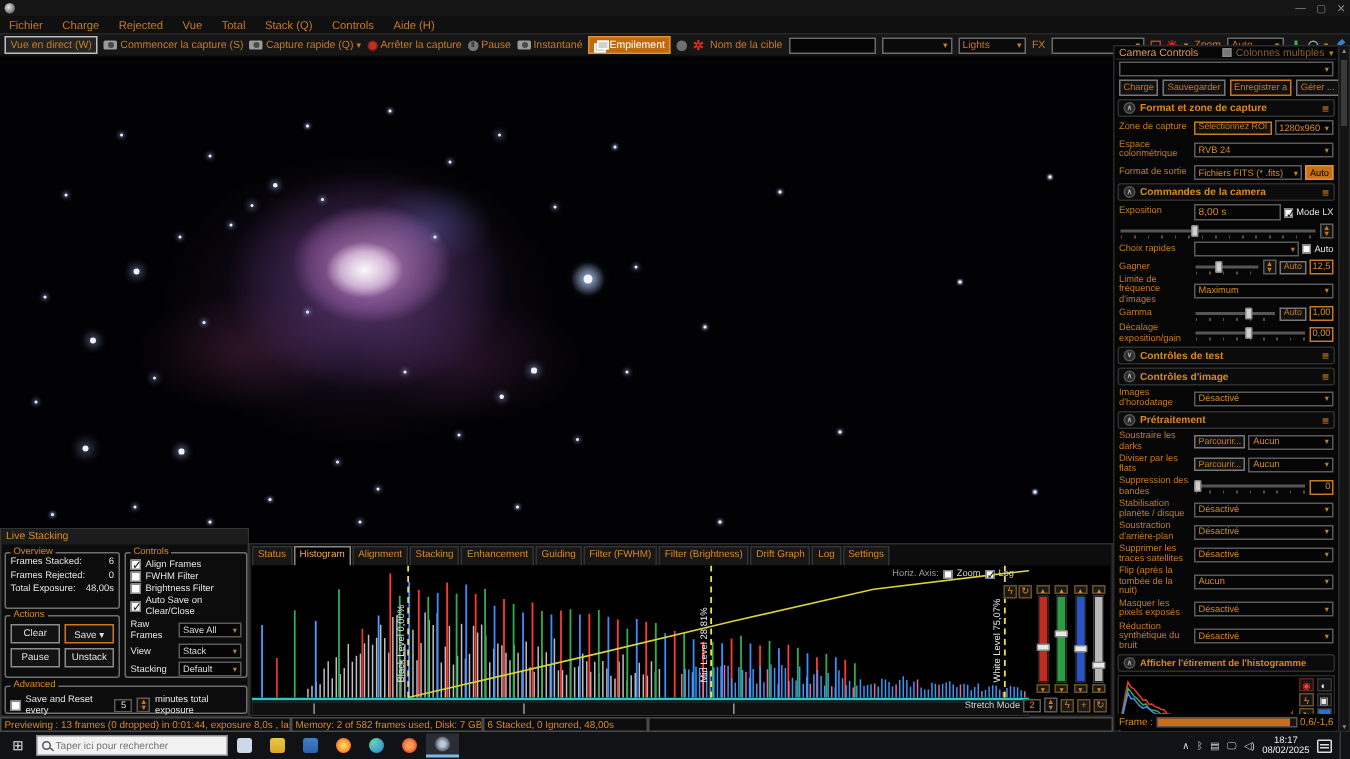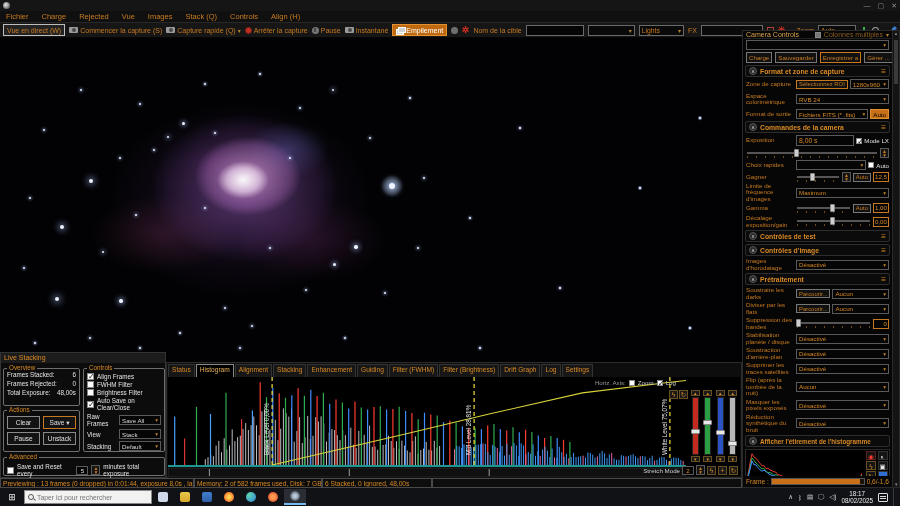--- a/index.html
+++ b/index.html
@@ -151,24 +151,24 @@
       <span>▢</span>
       <span>✕</span>
     </span>
   </div>
 
   <div class="menubar" id="menubar">
       <span class="menu-item">Fichier</span>
       <span class="menu-item">Charge</span>
       <span class="menu-item">Rejected</span>
       <span class="menu-item">Vue</span>
-      <span class="menu-item">Images</span>
+      <span class="menu-item">Total</span>
       <span class="menu-item">Stack (Q)</span>
       <span class="menu-item">Controls</span>
-      <span class="menu-item">Align (H)</span>
+      <span class="menu-item">Aide (H)</span>
     </div>
 
   <div class="toolbar">
     <button class="tbtn">Vue en direct (W)</button>
     <span class="tlabel">
         <span class="ic-cam"></span>
         <span>Commencer la capture (S)</span>
       </span>
     <span class="tlabel">
         <span class="ic-cam"></span>

